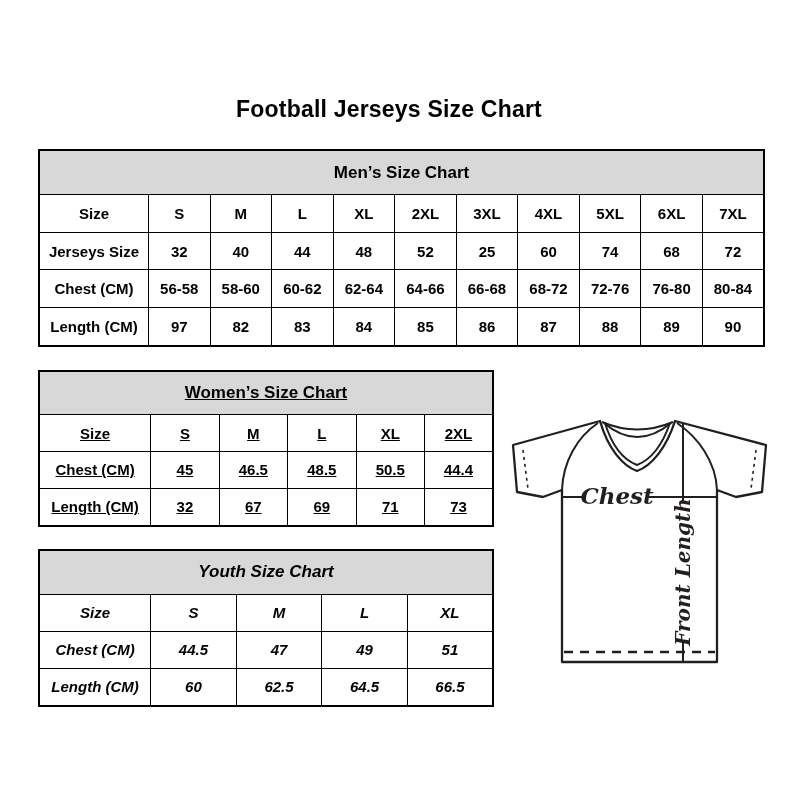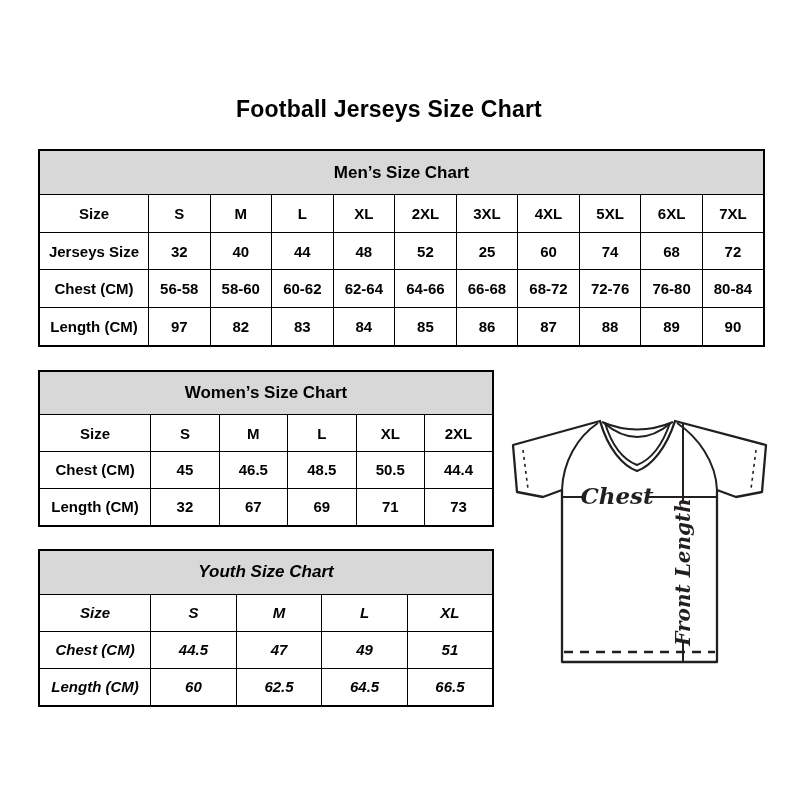--- a/index.html
+++ b/index.html
@@ -27,21 +27,21 @@
     border:1.5px solid var(--border,#000);
     text-align:center;vertical-align:middle;
     font-weight:bold;font-size:15px;padding:0;
     white-space:nowrap;overflow:hidden;
   }
   .tbl-wrap td.tbl-title{
     background:var(--hdr,#d8d8d8);
     font-size:17px;
   }
   #tbl-men{left:38px;top:149px;width:727px;height:198px;}
-  #tbl-women{left:38px;top:370px;width:456px;height:157px;}
+  #tbl-women{left:38px;top:370px;width:456px;height:157px;text-decoration:underline;}
   #tbl-youth{left:38px;top:549px;width:456px;height:158px;font-style:italic;}
   .jersey{
     position:absolute;left:505px;top:403px;width:268px;height:268px;
   }
   .jersey .line{stroke:var(--line,#231f20);fill:none;}
   .jersey text{
     fill:var(--line,#231f20);
     font-family:"DejaVu Serif", serif;
     font-style:italic;font-weight:bold;
   }

